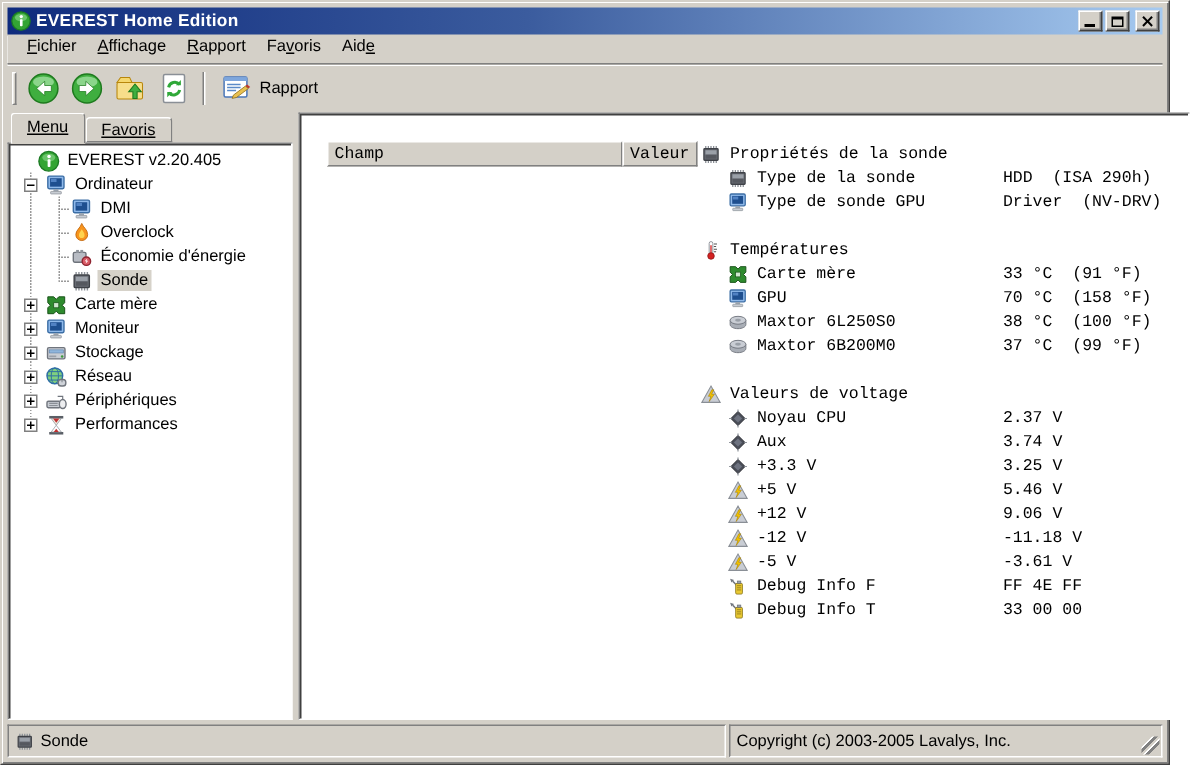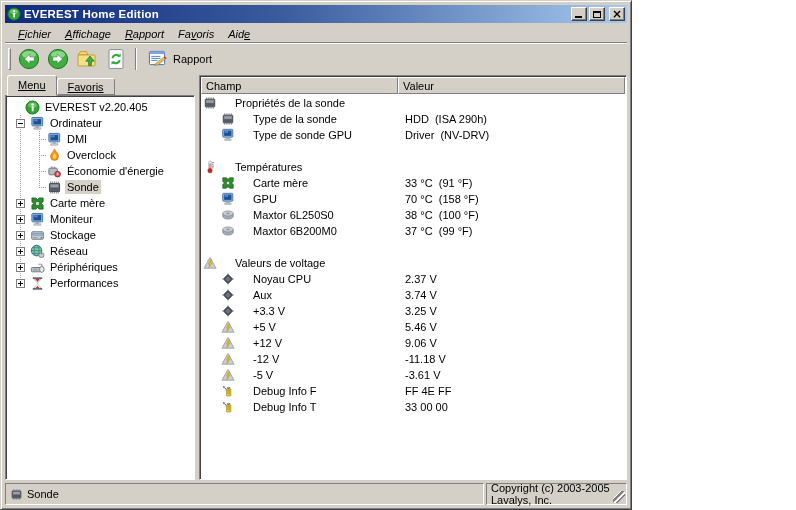--- a/index.html
+++ b/index.html
@@ -1,36 +1,36 @@
 <!DOCTYPE html>
 <html><head>
 <meta charset="utf-8">
 <style>
   html,body{margin:0;padding:0;width:796px;height:510px;overflow:hidden;
     font-family:"Liberation Sans","DejaVu Sans",sans-serif;font-size:11px;color:#000;}
   *{box-sizing:border-box;}
-  .window{position:absolute;left:0;top:0;width:632px;height:510px;background:#D4D0C8;
+  .window{position:absolute;left:0;top:0;width:780px;height:510px;background:#D4D0C8;
     border:1px solid;border-color:#D4D0C8 #404040 #404040 #D4D0C8;
     box-shadow:inset 1px 1px 0 #FFFFFF, inset -1px -1px 0 #808080;
     padding:4px;display:flex;flex-direction:column;}
   
   .titlebar{height:18px;flex:0 0 18px;display:flex;align-items:center;padding:0 2px;
     background:linear-gradient(to right,#0F2B7D,#3B5C9E 45%,#A6CAF0);}
   .titlebar .title-text{color:#fff;font-weight:bold;font-size:11.5px;margin-left:3px;
     letter-spacing:.2px;flex:1;white-space:nowrap;}
   .win-buttons{display:flex;align-items:center;gap:2px;}
   .win-btn{width:16px;height:14px;background:#D4D0C8;position:relative;cursor:default;
     border:1px solid;border-color:#FFFFFF #404040 #404040 #FFFFFF;
     box-shadow:inset -1px -1px 0 #808080;display:flex;align-items:center;justify-content:center;}
   .glyph-min{position:absolute;left:3px;bottom:2px;width:7px;height:2px;background:#000;}
   .glyph-max{width:8px;height:7px;border:1px solid #000;border-top:2px solid #000;}
   .glyph-close{font-weight:bold;font-size:12px;line-height:10px;font-family:"DejaVu Sans",sans-serif;}
   
-  .menubar{height:20px;flex:0 0 20px;display:flex;align-items:flex-end;padding-left:6px;
-    border-bottom:1px solid #808080;box-shadow:0 1px 0 #FFFFFF;font-style:italic;}
+  .menubar{height:20px;flex:0 0 20px;display:flex;align-items:flex-start;padding-left:6px;
+    border-bottom:1px solid #808080;box-shadow:0 1px 0 #FFFFFF;}
   .menu-item{padding:2px 7px;white-space:nowrap;}
   .menu-item u{text-decoration:underline;}
   
   .toolbar{height:31px;flex:0 0 31px;display:flex;align-items:center;padding:2px 2px;gap:1px;}
   .gripper{width:3px;height:22px;margin:0 3px 0 1px;border:1px solid;border-color:#FFFFFF #808080 #808080 #FFFFFF;}
   .tool-btn{width:28px;height:26px;display:flex;align-items:center;justify-content:center;border:1px solid transparent;}
   .tool-btn.labeled{width:auto;padding:0 6px 0 4px;gap:4px;}
   .tool-sep{width:2px;height:22px;margin:0 4px;border-left:1px solid #808080;border-right:1px solid #FFFFFF;}
   .tool-label{white-space:nowrap;}
   
@@ -54,29 +54,29 @@
     flex:0 0 9px;margin-right:5px;z-index:2;}
   .expander::before{content:"";position:absolute;left:1px;top:3px;width:5px;height:1px;background:#000;}
   .expander.plus::after{content:"";position:absolute;left:3px;top:1px;width:1px;height:5px;background:#000;}
   .dot-v{position:absolute;width:1px;top:0;bottom:0;
     background:repeating-linear-gradient(to bottom,#9A9A9A 0 1px,transparent 1px 2px);}
   .dot-v.half{bottom:8px;}
   .dot-h{position:absolute;height:1px;top:8px;
     background:repeating-linear-gradient(to right,#9A9A9A 0 1px,transparent 1px 2px);}
   .splitter{width:4px;flex:0 0 4px;}
   
-  .content{flex:1;display:flex;flex-direction:column;min-height:0;padding:1px;}
+  .content{flex:1;display:flex;min-height:0;padding:18px;font-family:Liberation Mono, monospace;}
   .list-header{height:17px;flex:0 0 17px;display:flex;}
   .hcell{background:#D4D0C8;border:1px solid;border-color:#FFFFFF #808080 #808080 #FFFFFF;
     padding:1px 4px;display:flex;align-items:center;}
   .hcell-champ{width:197px;flex:0 0 197px;}
   .hcell-valeur{flex:1;}
   .list-body{flex:1;overflow:hidden;padding-top:1px;}
   .list-row{height:16px;display:flex;align-items:center;}
-  .cell-field{width:197px;flex:0 0 197px;display:flex;align-items:center;gap:18px;overflow:hidden;white-space:nowrap;}
+  .cell-field{width:197px;flex:0 0 197px;display:flex;align-items:center;gap:6px;overflow:hidden;white-space:nowrap;}
   .cell-field.group{padding-left:2px;}
   .cell-field.item{padding-left:20px;}
   .cell-value{flex:1;padding-left:7px;white-space:nowrap;}
   
   .statusbar{height:22px;flex:0 0 22px;margin-top:3px;display:flex;gap:2px;}
   .status-cell{border:1px solid;border-color:#808080 #FFFFFF #FFFFFF #808080;
     display:flex;align-items:center;padding:0 4px;gap:4px;}
   .status-cell.left{width:479px;flex:0 0 479px;}
   .status-cell.right{flex:1;position:relative;}
   .grip{position:absolute;right:1px;bottom:1px;width:12px;height:12px;

